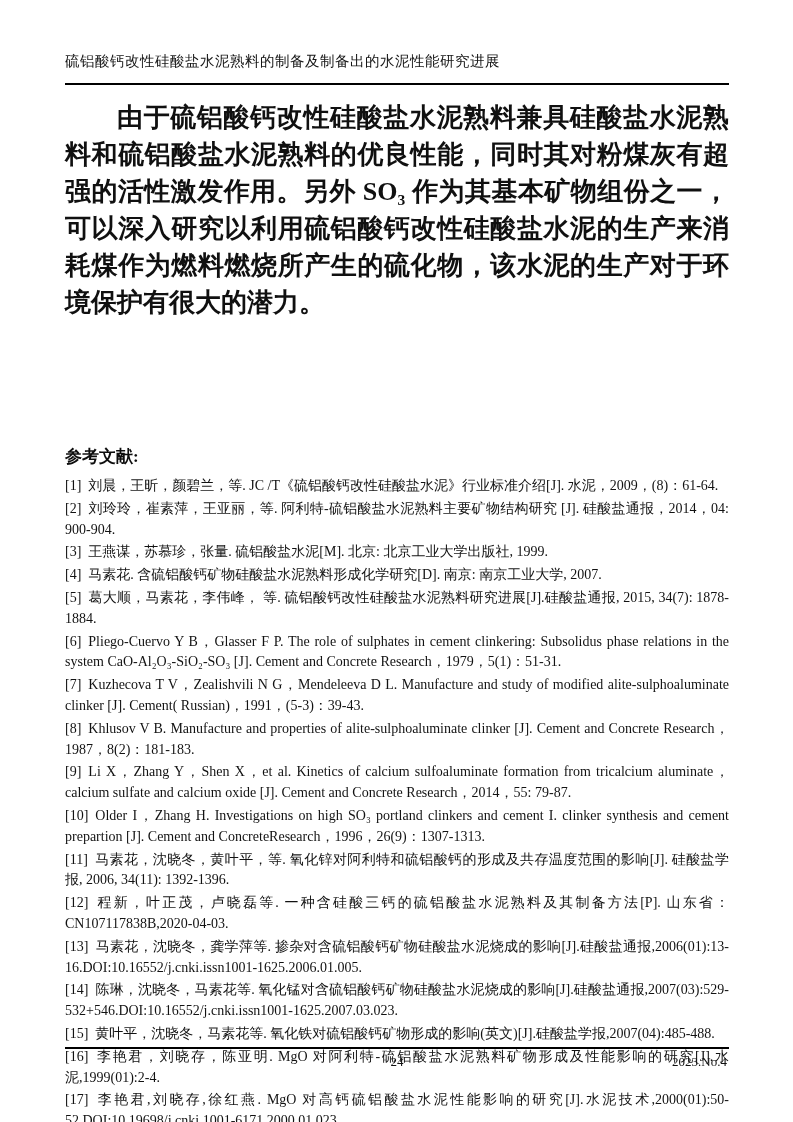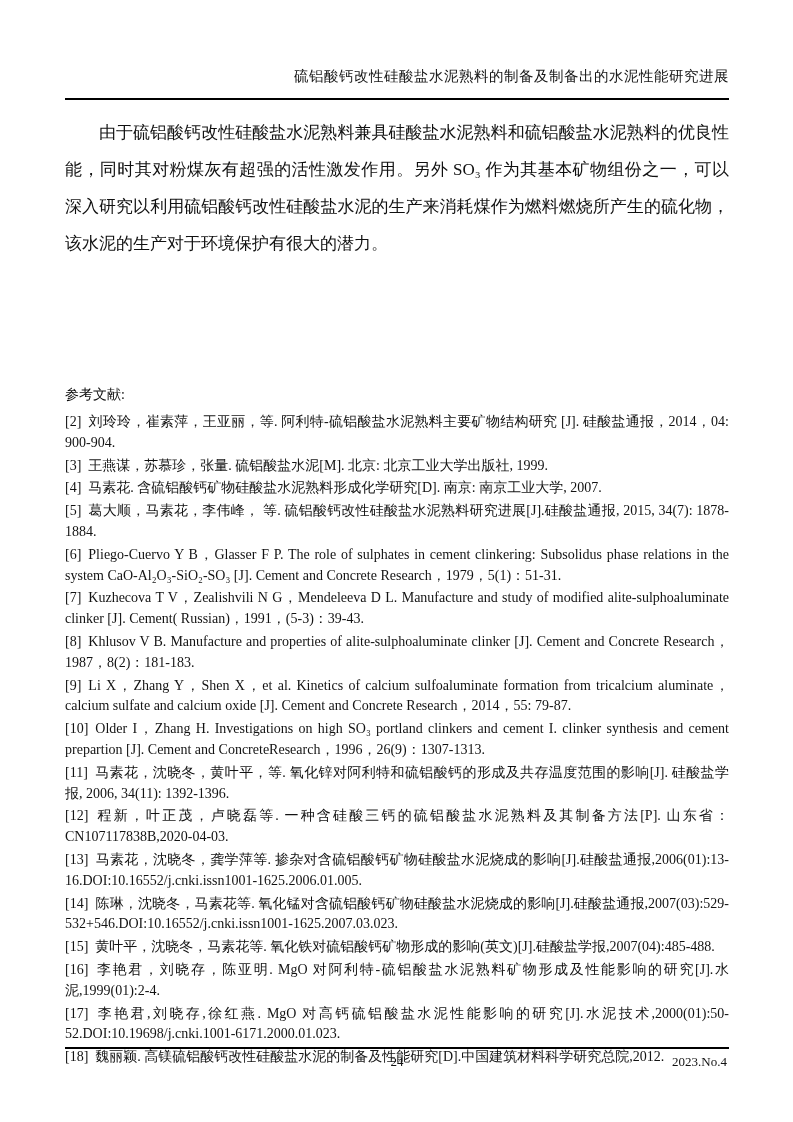--- a/index.html
+++ b/index.html
@@ -14,48 +14,49 @@
     font-family: "Liberation Serif", "DejaVu Serif", serif;
     overflow: hidden;
   }
   .content {
     position: absolute;
     left: 65px;
     right: 64px;
     top: 0;
   }
   .doc-header {
-    padding-top: 67px;
-    text-align: right;
+    padding-top: 52px;
+    text-align: left;
     font-family: Liberation Mono, monospace;
   }
   .doc-title {
     font-size: 14.5px;
     font-weight: 400;
     letter-spacing: 0.5px;
     color: #151515;
   }
   .header-rule {
     margin-top: 12px;
     border: none;
     border-top: 2px solid #000000;
     height: 0;
   }
   .intro {
     margin-top: 14px;
-    font-size: 17px;
+    font-size: 26px;
     line-height: 37px;
     text-align: justify;
     text-indent: 2em;
     color: #101010;
+    font-weight: bold;
   }
   .refs { margin-top: 124px; }
   .refs-heading {
-    font-size: 14px;
-    font-weight: 400;
+    font-size: 17px;
+    font-weight: 700;
     margin-bottom: 8px;
     color: #0d0d0d;
   }
   .ref-list {
     list-style: none;
     font-size: 14px;
     line-height: 20.8px;
     text-align: justify;
     color: #121212;
   }
@@ -96,20 +97,21 @@
       <div class="doc-title">硫铝酸钙改性硅酸盐水泥熟料的制备及制备出的水泥性能研究进展</div>
       <div class="header-rule"></div>
     </header>
 
     <p class="intro">由于硫铝酸钙改性硅酸盐水泥熟料兼具硅酸盐水泥熟料和硫铝酸盐水泥熟料的优良性能，同时其对粉煤灰有超强的活性激发作用。另外 SO₃ 作为其基本矿物组份之一，可以深入研究以利用硫铝酸钙改性硅酸盐水泥的生产来消耗煤作为燃料燃烧所产生的硫化物，该水泥的生产对于环境保护有很大的潜力。</p>
 
     <section class="refs">
       <h2 class="refs-heading">参考文献:</h2>
       <ol class="ref-list">
 
+          <li class="ref"><span class="ref-label">[1]</span><span>刘晨，王昕，颜碧兰，等.  JC /T《硫铝酸钙改性硅酸盐水泥》行业标准介绍[J].  水泥，2009，(8)：61-64.</span></li>
 
           <li class="ref"><span class="ref-label">[2]</span><span>刘玲玲，崔素萍，王亚丽，等.  阿利特-硫铝酸盐水泥熟料主要矿物结构研究 [J].  硅酸盐通报，2014，04: 900-904.</span></li>
 
           <li class="ref"><span class="ref-label">[3]</span><span>王燕谋，苏慕珍，张量. 硫铝酸盐水泥[M]. 北京: 北京工业大学出版社, 1999.</span></li>
 
           <li class="ref"><span class="ref-label">[4]</span><span>马素花. 含硫铝酸钙矿物硅酸盐水泥熟料形成化学研究[D]. 南京: 南京工业大学, 2007.</span></li>
 
           <li class="ref"><span class="ref-label">[5]</span><span>葛大顺，马素花，李伟峰， 等. 硫铝酸钙改性硅酸盐水泥熟料研究进展[J].硅酸盐通报, 2015, 34(7): 1878-1884.</span></li>
 
           <li class="ref"><span class="ref-label">[6]</span><span>Pliego-Cuervo Y B，Glasser F P.  The role of sulphates in cement clinkering: Subsolidus phase relations in the system CaO-Al₂O₃-SiO₂-SO₃ [J].  Cement and Concrete  Research，1979，5(1)：51-31.</span></li>

